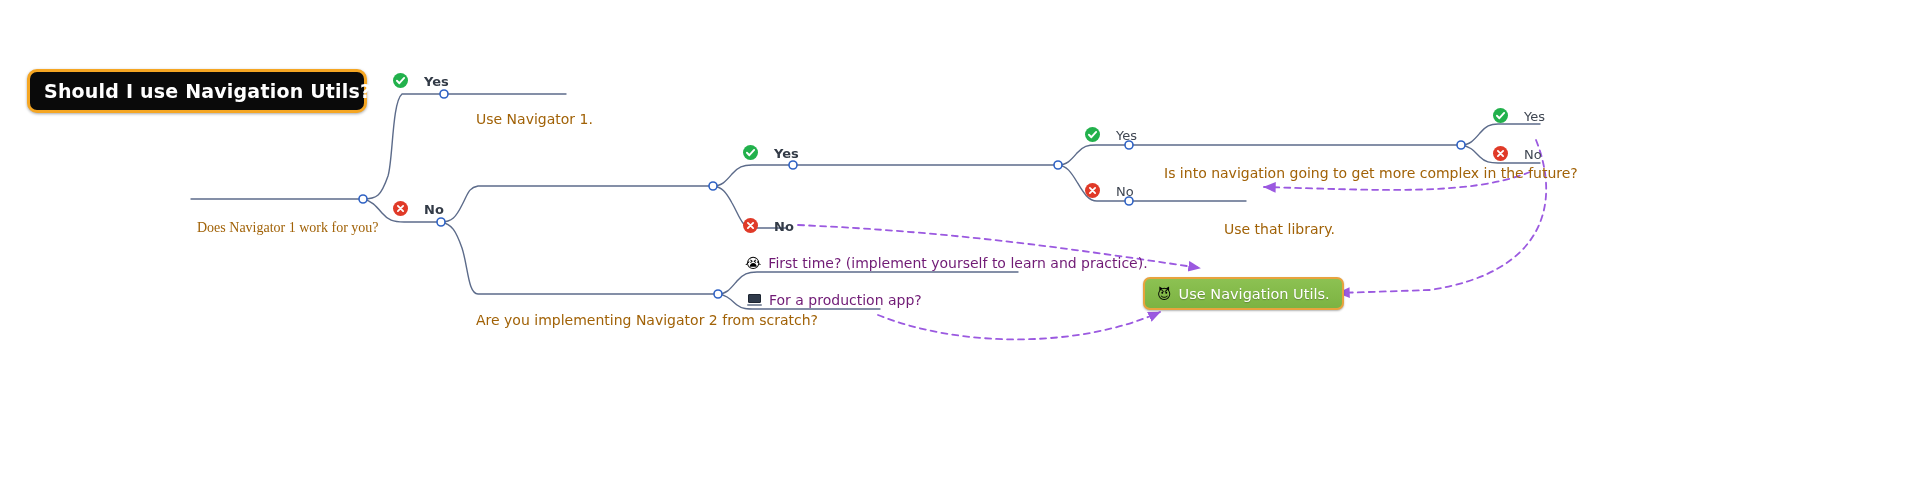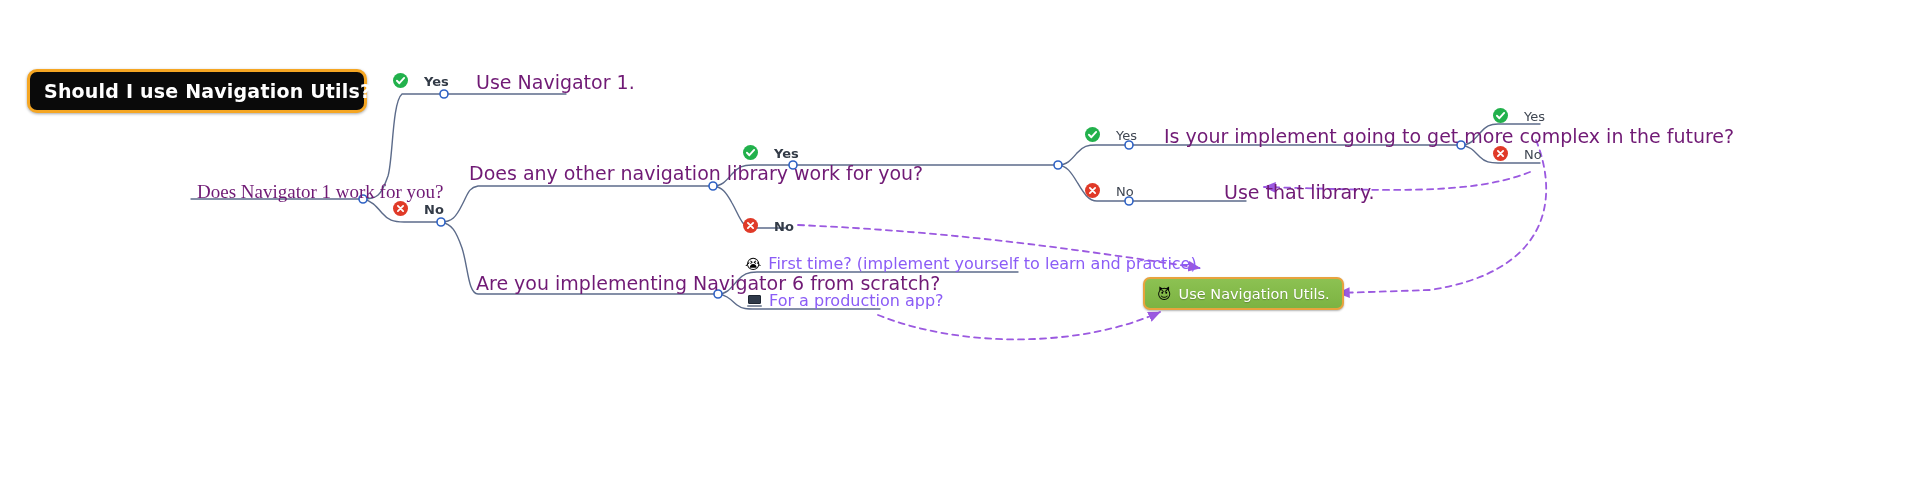--- a/index.html
+++ b/index.html
@@ -46,24 +46,25 @@
     box-shadow:0 1px 2px rgba(0,0,0,.3);
   }
   .goal-node .txt{
     color:#ffffff;font-size:14.5px;font-weight:normal;white-space:nowrap;
     text-shadow:0 1px 1px rgba(0,0,0,.25);
   }
 
   
   .lbl{
     position:absolute;
-    font-size:19px;
-    color:#701a75;
+    font-size:14px;
+    color:#a16207;
     white-space:nowrap;
     line-height:1;
+    margin-top:39px;
   }
 
   
   .chip{
     position:absolute;
     display:flex;align-items:flex-end;gap:16px;
     white-space:nowrap;line-height:1;
   }
   .chip .chip-text{
     font-size:13px;color:#3f4652;
@@ -79,21 +80,21 @@
   .badge svg{display:block;}
 
   
   .emoji{
     font-size:14px;line-height:1;display:inline-block;
   }
   .emoji-box{
     position:absolute;display:flex;align-items:center;gap:7px;
     white-space:nowrap;line-height:1;
   }
-  .emoji-box .etxt{font-size:16px;color:#8b5cf6;}
+  .emoji-box .etxt{font-size:14px;color:#701a75;}
 
   
   .laptop{
     width:15px;height:12px;position:relative;flex:0 0 auto;
   }
   .laptop .scr{
     position:absolute;left:1px;top:0;width:13px;height:9px;
     background:#2f3a4a;border:1px solid #1d2532;border-radius:1px;box-sizing:border-box;
   }
   .laptop .base{
@@ -165,26 +166,25 @@
       <path d="M878,315 C960,348 1080,348 1160,312"></path>
     </g>
   </svg>
 
   <div class="root-node">
     <span class="txt">Should I use Navigation Utils?</span>
   </div>
 
   <div class="lbl" style="left:197px;top:182px;font-family:Liberation Serif, serif;">Does Navigator 1 work for you?</div>
 
-  <div class="lbl" style="left:469px;top:164px;">Does any other navigation library work for you?</div>
-
-
-  <div class="lbl" style="left:1164px;top:127px;">Is your implement going to get more complex in the future?</div>
-
-  <div class="lbl" style="left:476px;top:274px;">Are you implementing Navigator 6 from scratch?</div>
+
+
+  <div class="lbl" style="left:1164px;top:127px;">Is into navigation going to get more complex in the future?</div>
+
+  <div class="lbl" style="left:476px;top:274px;">Are you implementing Navigator 2 from scratch?</div>
 
   <div class="lbl" style="left:476px;top:73px;">Use Navigator 1.</div>
 
   <div class="lbl" style="left:1224px;top:183px;">Use that library.</div>
 
   <div class="chip bold" style="left:393px;top:73px;">
     <span class="badge">
       <svg width="15" height="15" viewBox="0 0 16 16">
           <circle cx="8" cy="8" r="8" fill="#22b14c"></circle>
           <path d="M4.2 8.3 L6.8 10.9 L11.9 5.2" stroke="#ffffff" stroke-width="2" fill="none" stroke-linecap="round" stroke-linejoin="round"></path>

